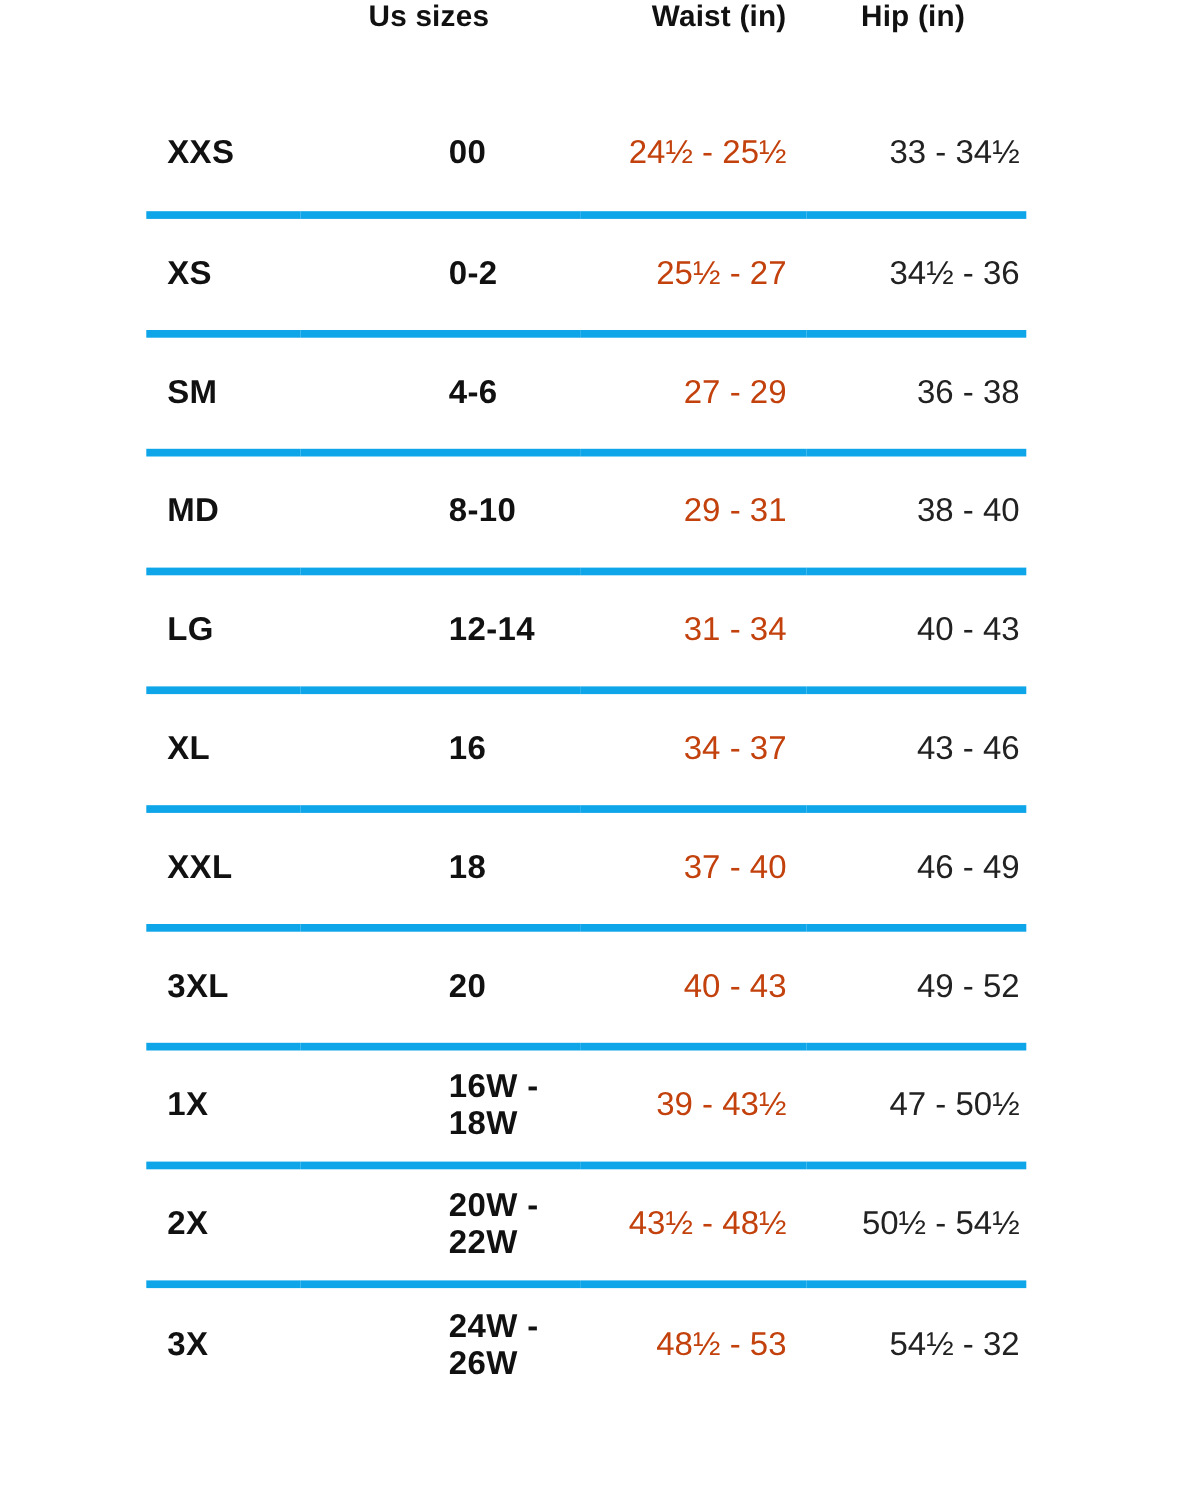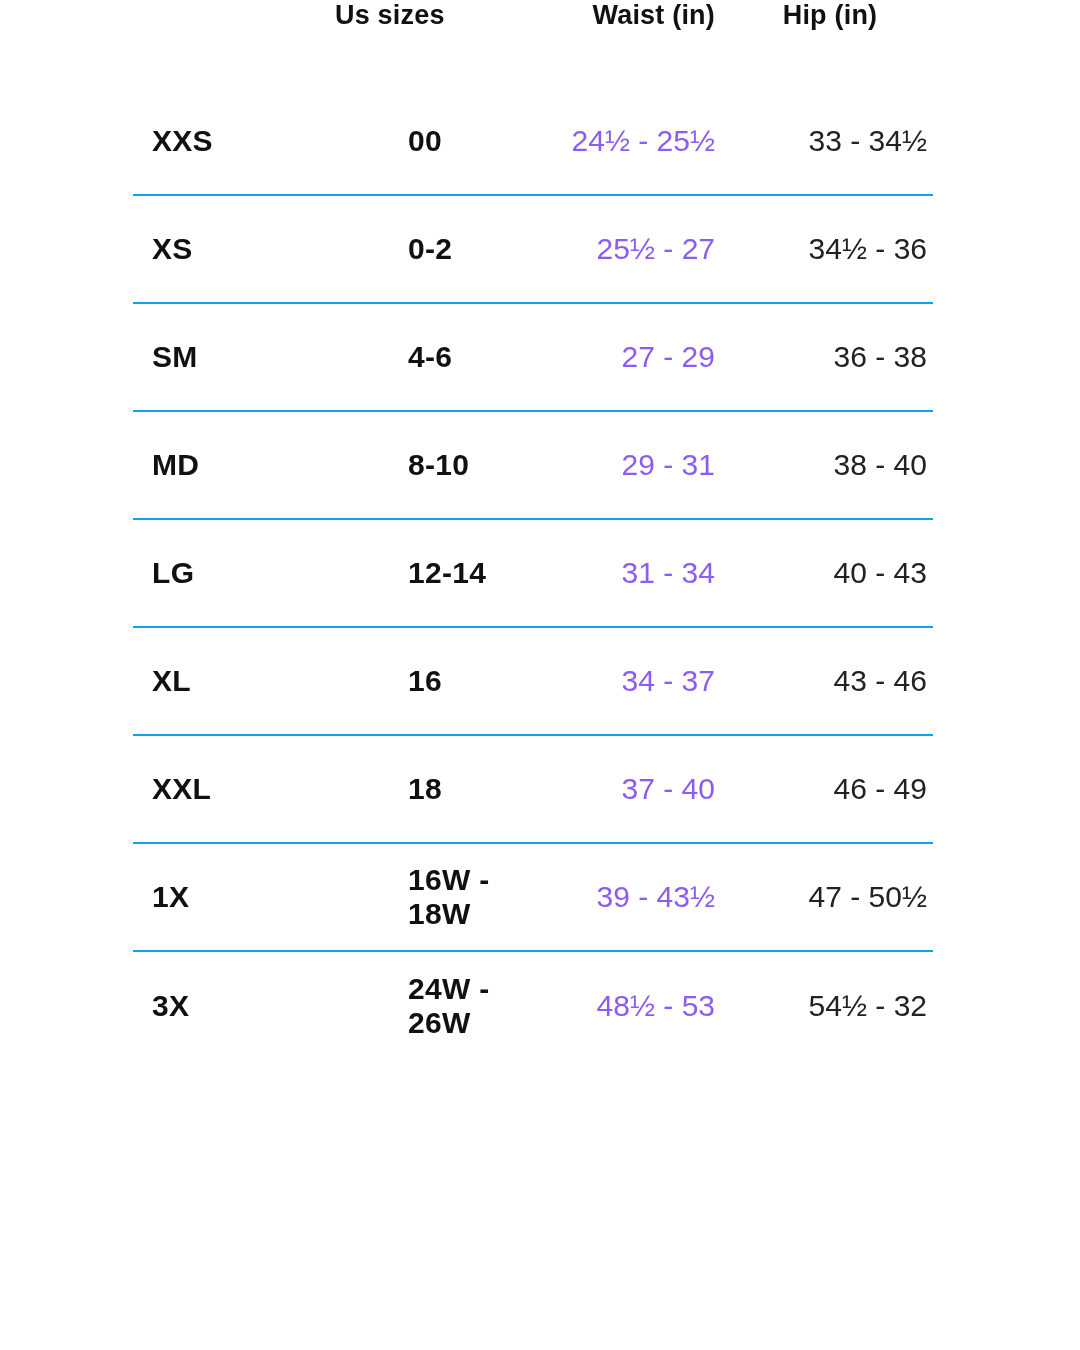--- a/index.html
+++ b/index.html
@@ -50,21 +50,21 @@
   }
   thead th.h-hip {
     text-align: center;
     padding-right: 6px;
   }
 
   tbody tr {
     height: 108px;
   }
   tbody td {
-    border-top: 2px solid #0ea5e9;
+    border-top: 7px solid #0ea5e9;
     vertical-align: middle;
     font-size: 30px;
     color: #111111;
   }
   tbody tr:first-child td {
     border-top: none;
   }
   td.size-label {
     font-weight: bold;
     text-align: left;
@@ -74,21 +74,21 @@
   td.us-size {
     font-weight: bold;
     text-align: left;
     padding-left: 135px;
     letter-spacing: 0.3px;
   }
   td.waist {
     font-weight: normal;
     text-align: right;
     padding-right: 18px;
-    color: #8b5cf6;
+    color: #c2410c;
   }
   td.hip {
     font-weight: normal;
     text-align: right;
     padding-right: 6px;
     color: #222222;
   }
 </style>
 </head>
 <body>
@@ -146,24 +146,36 @@
         <td class="waist">34 - 37</td>
         <td class="hip">43 - 46</td>
       </tr>
       <tr>
         <td class="size-label">XXL</td>
         <td class="us-size">18</td>
         <td class="waist">37 - 40</td>
         <td class="hip">46 - 49</td>
       </tr>
       <tr>
+        <td class="size-label">3XL</td>
+        <td class="us-size">20</td>
+        <td class="waist">40 - 43</td>
+        <td class="hip">49 - 52</td>
+      </tr>
+      <tr>
         <td class="size-label">1X</td>
         <td class="us-size">16W - 18W</td>
         <td class="waist">39 - 43½</td>
         <td class="hip">47 - 50½</td>
+      </tr>
+      <tr>
+        <td class="size-label">2X</td>
+        <td class="us-size">20W - 22W</td>
+        <td class="waist">43½ - 48½</td>
+        <td class="hip">50½ - 54½</td>
       </tr>
       <tr>
         <td class="size-label">3X</td>
         <td class="us-size">24W - 26W</td>
         <td class="waist">48½ - 53</td>
         <td class="hip">54½ - 32</td>
       </tr>
     </tbody>
   </table>
 </div>

